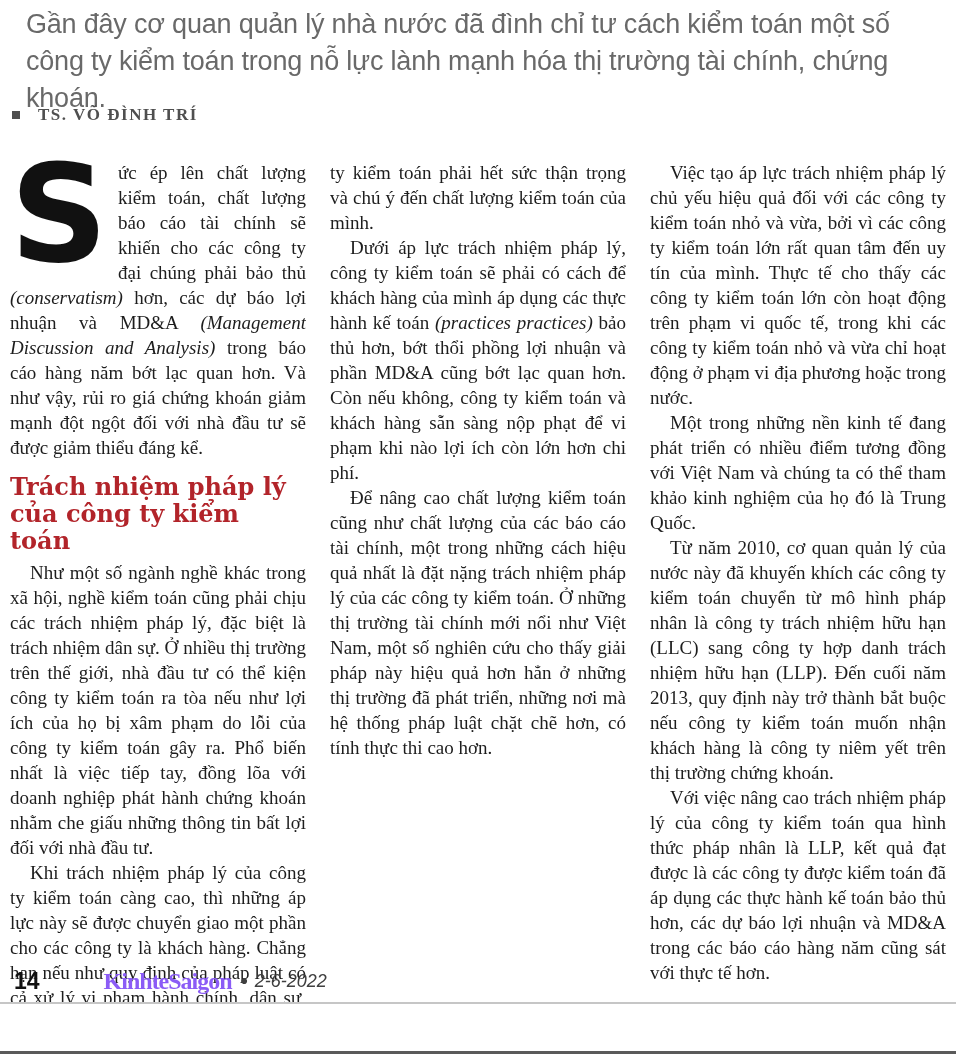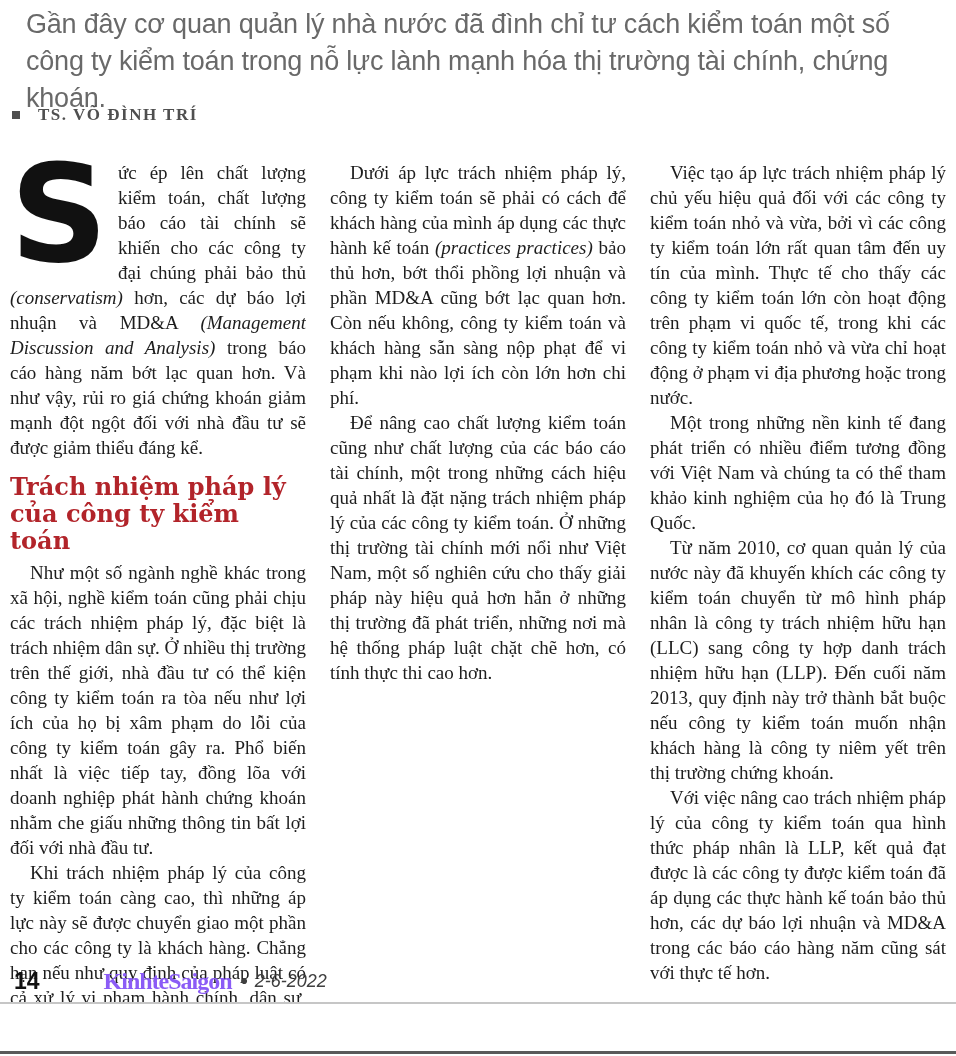--- a/index.html
+++ b/index.html
@@ -106,20 +106,21 @@
   <div class="columns">
 
     <div class="col">
       <p><span class="dropcap">S</span><span>ức ép lên chất lượng kiểm toán, chất lượng báo cáo tài chính sẽ khiến cho các công ty đại chúng phải bảo thủ </span><i>(conservatism)</i><span> hơn, các dự báo lợi nhuận và MD&amp;A </span><i>(Management Discussion and Analysis)</i><span> trong báo cáo hàng năm bớt lạc quan hơn. Và như vậy, rủi ro giá chứng khoán giảm mạnh đột ngột đối với nhà đầu tư sẽ được giảm thiểu đáng kể.</span></p>
       <h2 class="section-heading">Trách nhiệm pháp lý của công ty kiểm toán</h2>
       <p class="indent">Như một số ngành nghề khác trong xã hội, nghề kiểm toán cũng phải chịu các trách nhiệm pháp lý, đặc biệt là trách nhiệm dân sự. Ở nhiều thị trường trên thế giới, nhà đầu tư có thể kiện công ty kiểm toán ra tòa nếu như lợi ích của họ bị xâm phạm do lỗi của công ty kiểm toán gây ra. Phổ biến nhất là việc tiếp tay, đồng lõa với doanh nghiệp phát hành chứng khoán nhằm che giấu những thông tin bất lợi đối với nhà đầu tư.</p>
       <p class="indent">Khi trách nhiệm pháp lý của công ty kiểm toán càng cao, thì những áp lực này sẽ được chuyển giao một phần cho các công ty là khách hàng. Chẳng hạn nếu như quy định của pháp luật có cả xử lý vi phạm hành chính, dân sự, và hình sự nghiêm khắc thì buộc các công</p>
     </div>
 
     <div class="col">
+      <p>ty kiểm toán phải hết sức thận trọng và chú ý đến chất lượng kiểm toán của mình.</p>
       <p class="indent"><span>Dưới áp lực trách nhiệm pháp lý, công ty kiểm toán sẽ phải có cách để khách hàng của mình áp dụng các thực hành kế toán </span><i>(practices practices)</i><span> bảo thủ hơn, bớt thổi phồng lợi nhuận và phần MD&amp;A cũng bớt lạc quan hơn. Còn nếu không, công ty kiểm toán và khách hàng sẵn sàng nộp phạt để vi phạm khi nào lợi ích còn lớn hơn chi phí.</span></p>
       <p class="indent">Để nâng cao chất lượng kiểm toán cũng như chất lượng của các báo cáo tài chính, một trong những cách hiệu quả nhất là đặt nặng trách nhiệm pháp lý của các công ty kiểm toán. Ở những thị trường tài chính mới nổi như Việt Nam, một số nghiên cứu cho thấy giải pháp này hiệu quả hơn hẳn ở những thị trường đã phát triển, những nơi mà hệ thống pháp luật chặt chẽ hơn, có tính thực thi cao hơn.</p>
     </div>
 
     <div class="col">
       <p class="indent">Việc tạo áp lực trách nhiệm pháp lý chủ yếu hiệu quả đối với các công ty kiểm toán nhỏ và vừa, bởi vì các công ty kiểm toán lớn rất quan tâm đến uy tín của mình. Thực tế cho thấy các công ty kiểm toán lớn còn hoạt động trên phạm vi quốc tế, trong khi các công ty kiểm toán nhỏ và vừa chỉ hoạt động ở phạm vi địa phương hoặc trong nước.</p>
       <p class="indent">Một trong những nền kinh tế đang phát triển có nhiều điểm tương đồng với Việt Nam và chúng ta có thể tham khảo kinh nghiệm của họ đó là Trung Quốc.</p>
       <p class="indent">Từ năm 2010, cơ quan quản lý của nước này đã khuyến khích các công ty kiểm toán chuyển từ mô hình pháp nhân là công ty trách nhiệm hữu hạn (LLC) sang công ty hợp danh trách nhiệm hữu hạn (LLP). Đến cuối năm 2013, quy định này trở thành bắt buộc nếu công ty kiểm toán muốn nhận khách hàng là công ty niêm yết trên thị trường chứng khoán.</p>
       <p class="indent">Với việc nâng cao trách nhiệm pháp lý của công ty kiểm toán qua hình thức pháp nhân là LLP, kết quả đạt được là các công ty được kiểm toán đã áp dụng các thực hành kế toán bảo thủ hơn, các dự báo lợi nhuận và MD&amp;A trong các báo cáo hàng năm cũng sát với thực tế hơn.</p>
     </div>

